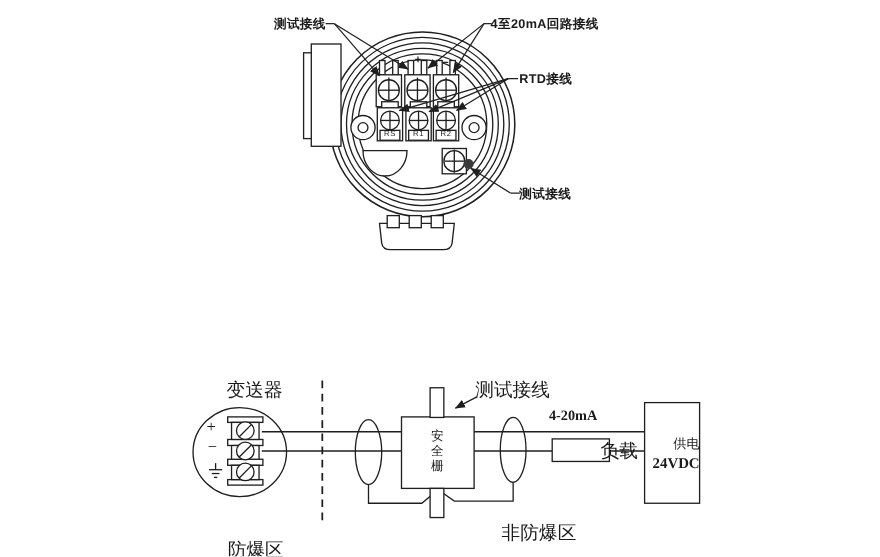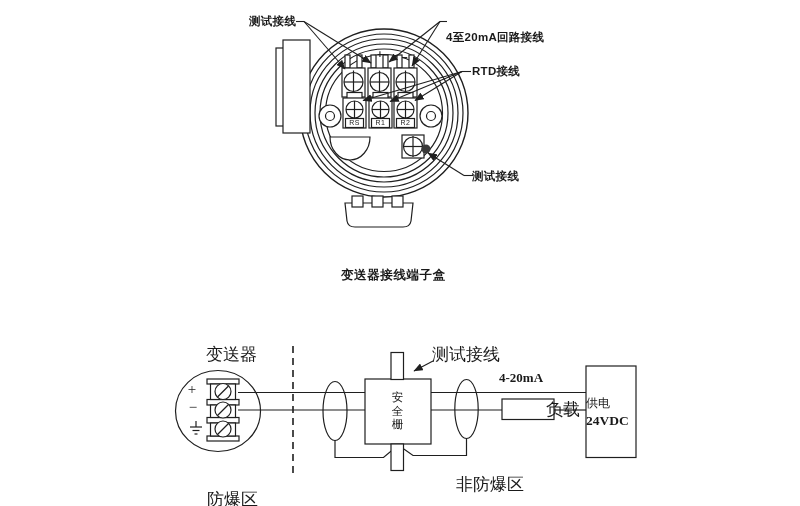--- a/index.html
+++ b/index.html
@@ -11,21 +11,21 @@
   .caption{font-size:12.5px;font-weight:600;letter-spacing:.6px;}
   .plain{font-size:17px;font-weight:400;}
   .serif{font-family:"Liberation Serif","DejaVu Serif",serif;}
   .mark-small{font-size:10px;font-weight:700;width:12px;text-align:center;}
   .mark-big{font-size:15px;font-weight:400;width:14px;text-align:center;
             font-family:"Liberation Serif","DejaVu Serif",serif;}
   .rlbl{font-size:7px;font-weight:400;width:18px;text-align:center;letter-spacing:.5px;}
   .vert{width:13px;font-size:11.5px;line-height:13.7px;word-break:break-all;
         white-space:normal;text-align:center;}
   .boxtxt{display:flex;align-items:center;justify-content:center;}
-  .powerbox{display:flex;flex-direction:column;align-items:flex-start;justify-content:center;gap:1px;}
+  .powerbox{display:flex;flex-direction:column;align-items:flex-end;justify-content:center;gap:1px;}
   .p1{font-size:12px;}
   .p2{font-size:13.5px;font-weight:600;font-family:"Liberation Serif","DejaVu Serif",serif;}
 </style>
 </head>
 <body>
 
 <div id="page">
 
 <svg id="linework" width="800" height="506" viewBox="0 0 800 506">
   <defs>
@@ -193,32 +193,31 @@
     <rect x="391" y="444" width="12.5" height="26.5" fill="#fff"></rect>
     <line x1="433" y1="361" x2="414" y2="371" stroke-width="1.1" marker-end="url(#arw)"></line>
 
     <rect x="502" y="399" width="52" height="20.5" fill="#fff"></rect>
 
     <rect x="586" y="366" width="50" height="91.5" fill="#fff"></rect>
   </g>
 </svg>
 
 <div class="lbl callout" style="left:249px;top:14px;">测试接线</div>
-<div class="lbl callout" style="left:446px;top:30px;">4至20mA回路接线</div>
+<div class="lbl callout" style="left:446px;top:14px;">4至20mA回路接线</div>
 <div class="lbl callout" style="left:472px;top:64px;">RTD接线</div>
 <div class="lbl callout" style="left:472px;top:169px;">测试接线</div>
 
 <div class="lbl mark-small" style="left:374px;top:49px;">+</div>
 <div class="lbl mark-small" style="left:399px;top:52px;">−</div>
 
 <div class="lbl rlbl" style="left:345.5px;top:119px;">RS</div>
 <div class="lbl rlbl" style="left:371.5px;top:119px;">R1</div>
 <div class="lbl rlbl" style="left:396.5px;top:119px;">R2</div>
 
-<div class="lbl caption" style="left:341px;top:267px;">变送器接线端子盒</div>
 
 <div class="lbl plain" style="left:206px;top:343px;">变送器</div>
 <div class="lbl mark-big" style="left:185px;top:381px;">+</div>
 <div class="lbl mark-big" style="left:186px;top:399px;">−</div>
 <div class="lbl plain" style="left:207px;top:488px;font-family:Liberation Mono, monospace;">防爆区</div>
 
 <div class="lbl plain" style="left:432px;top:343px;">测试接线</div>
 <div class="lbl vert" style="left:391px;top:391px;">安全栅</div>
 <div class="lbl serif" style="left:499px;top:370px;font-size:13px;font-weight:600;text-align:center;">4-20mA</div>
 <div class="lbl boxtxt plain" style="left:502px;top:399px;width:52px;height:20.5px;padding-left:35px;">负载</div>

